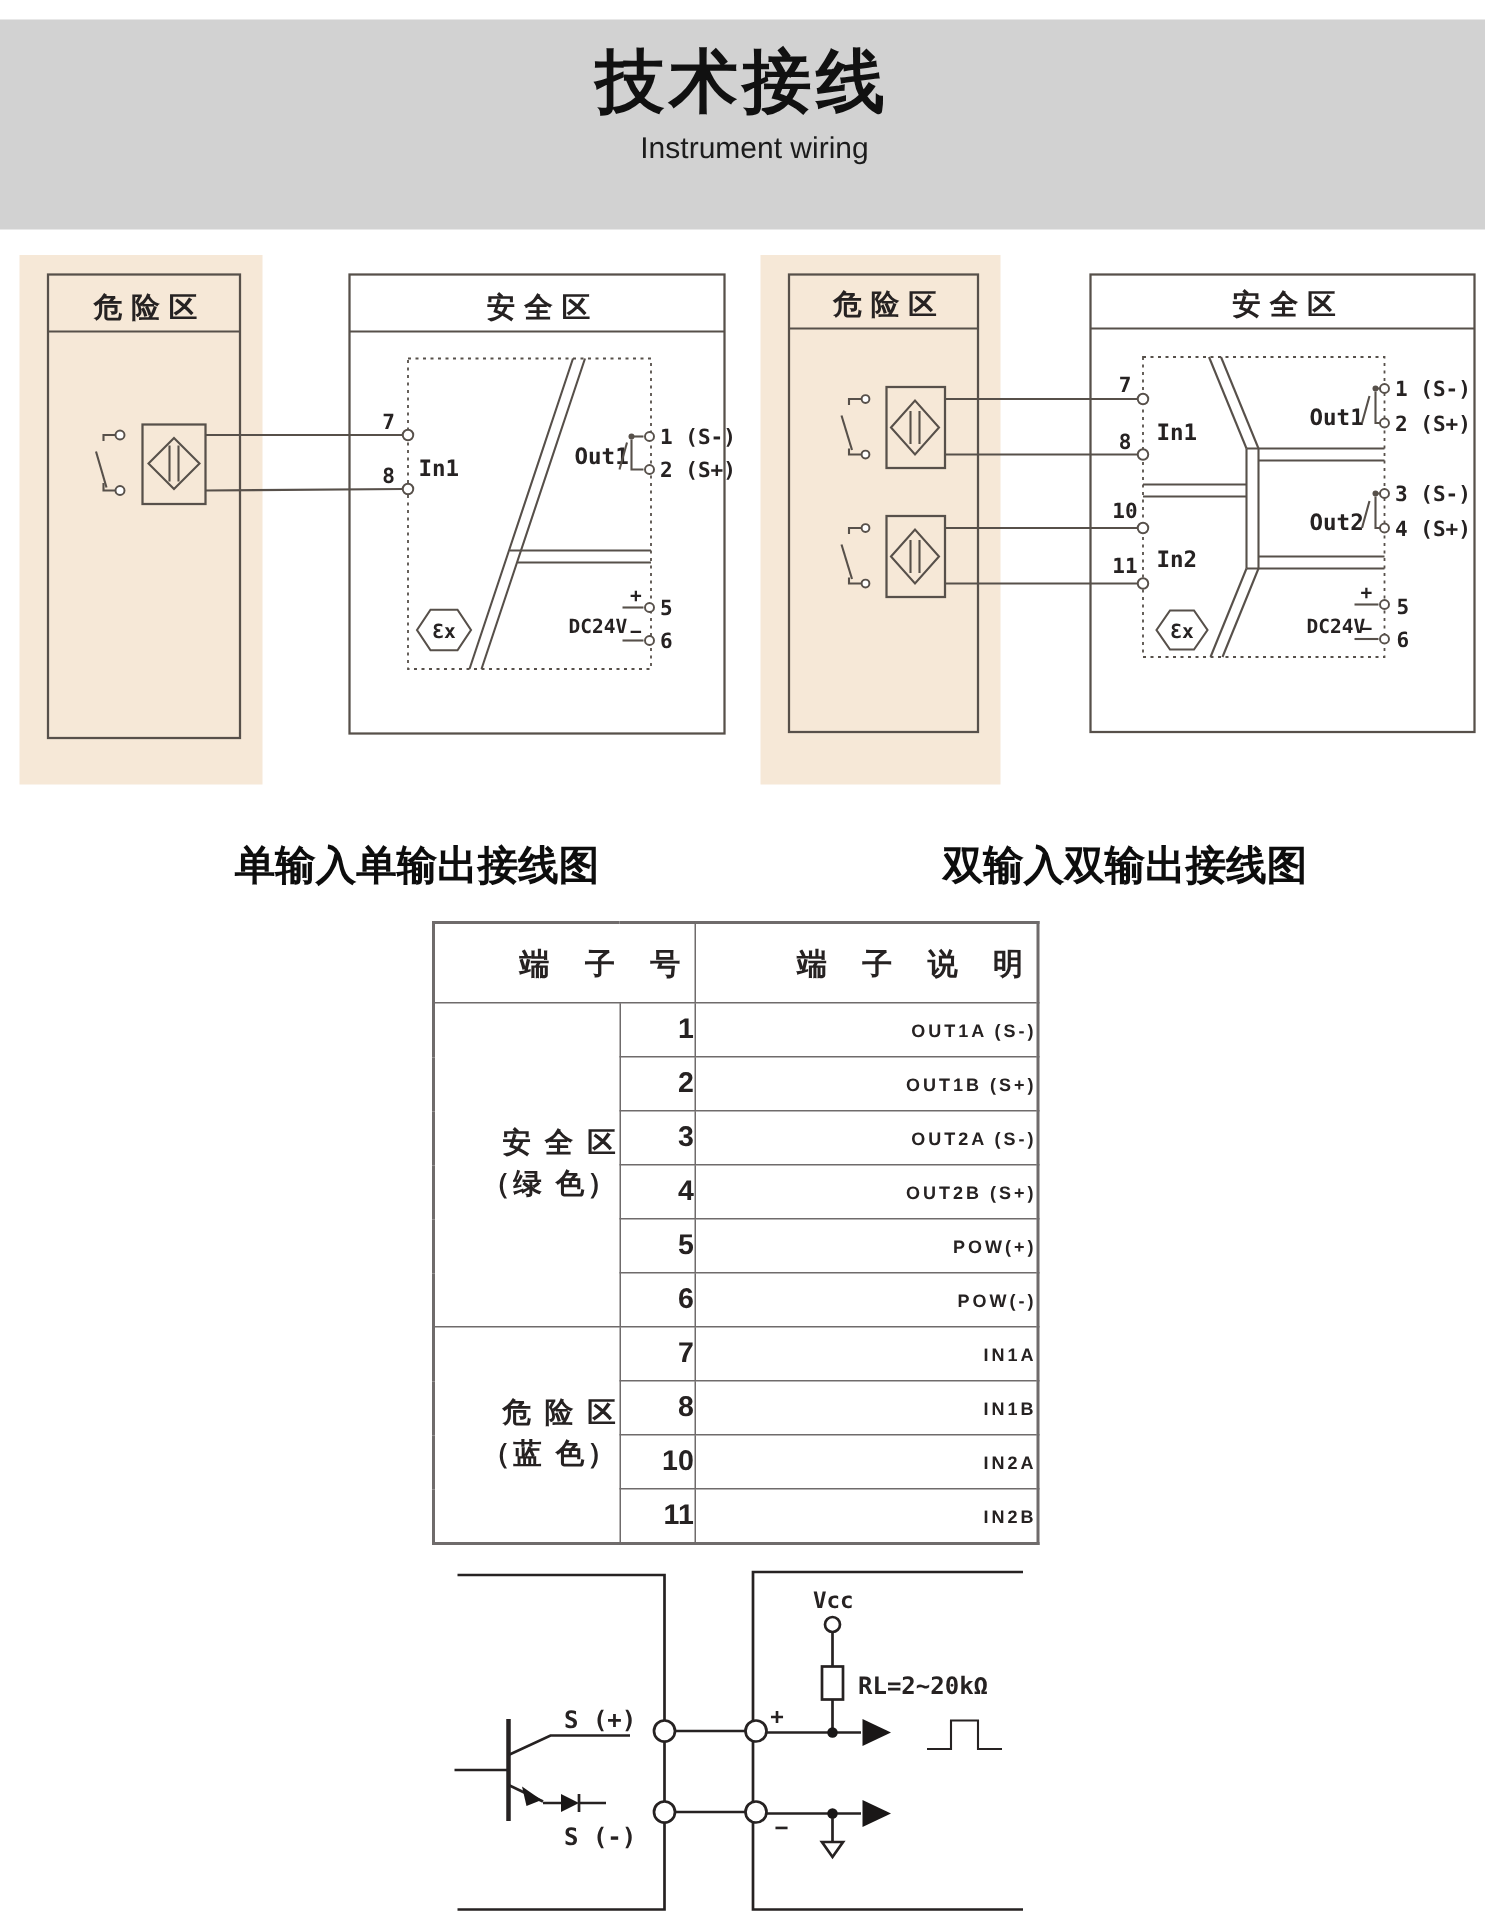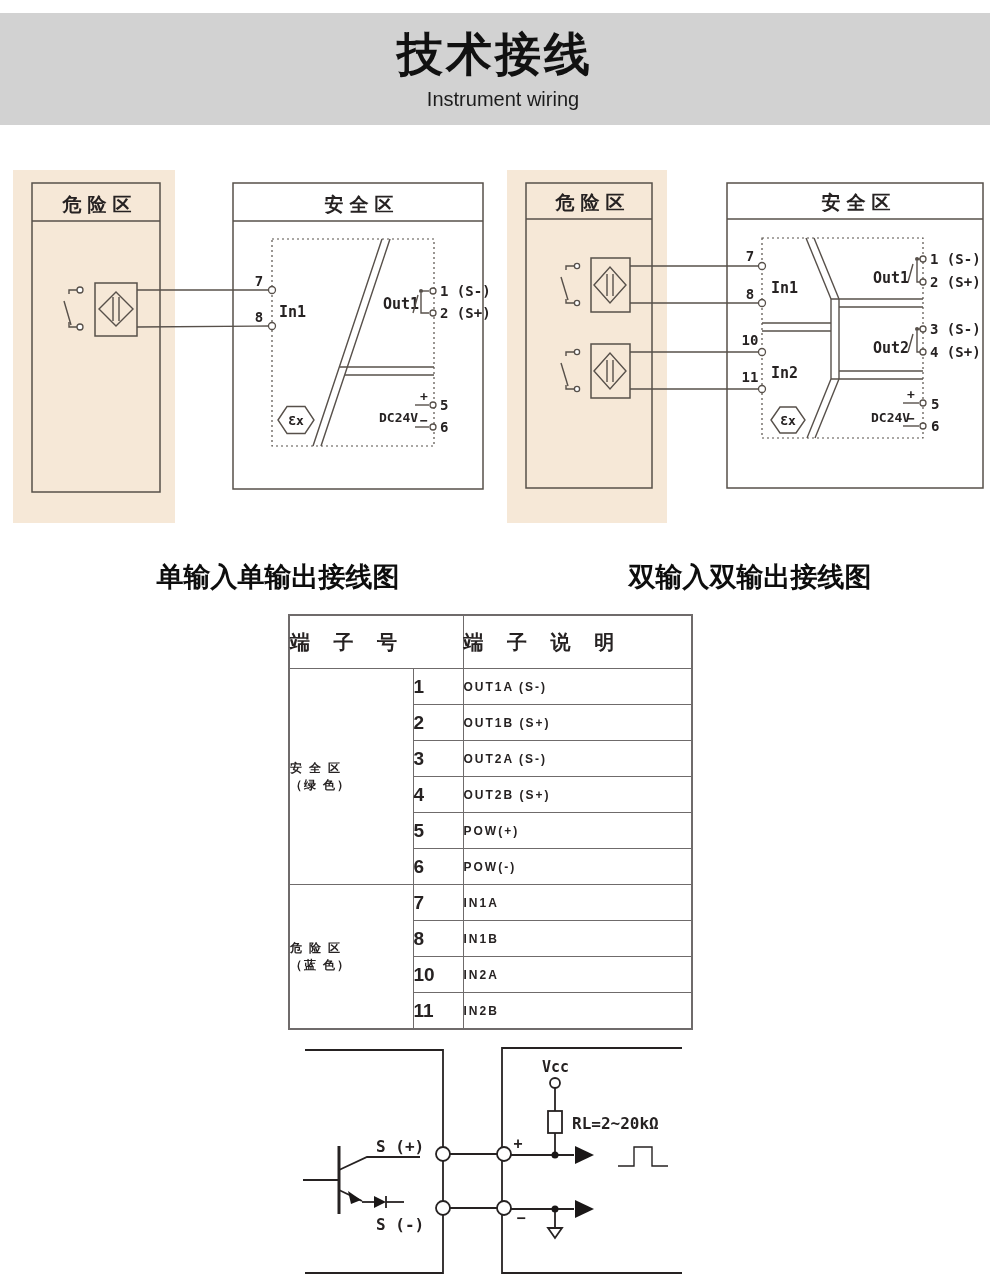--- a/index.html
+++ b/index.html
@@ -1,19 +1,19 @@
 <!DOCTYPE html>
 <html><head>
 <meta charset="utf-8">
 <style>
   html,body{margin:0;padding:0;background:#fff;}
   body{width:990px;height:1283px;position:relative;font-family:"Liberation Sans",sans-serif;color:#262222;overflow:hidden;}
 
   
-  .band{position:absolute;left:0;top:13px;width:990px;height:112px;background:#d2d2d2;text-align:center;}
+  .band{position:absolute;left:0;top:13px;width:990px;height:140px;background:#d2d2d2;text-align:center;}
   .band .title{font-size:46px;font-weight:bold;letter-spacing:3px;padding-top:11px;color:#111;}
   .band .subtitle{font-size:20px;margin-top:2px;color:#1c1c1c;margin-left:16px;}
 
   
   .caption{position:absolute;top:559px;width:300px;text-align:center;font-size:27px;font-weight:bold;color:#0d0d0d;}
   .caption.left{left:128px;}
   .caption.right{left:600px;}
 
   
   svg.artwork{position:absolute;left:0;top:0;}
@@ -25,26 +25,26 @@
   .thick{stroke:#262222;stroke-width:1.8;fill:none;}
   .blk{fill:#1a1717;stroke:none;}
   .cterm{fill:#ffffff;stroke:#262222;stroke-width:1.8;}
   text{fill:#262222;}
   .cjk{font:bold 19px "Liberation Sans",sans-serif;letter-spacing:6px;}
   .mono{font-family:"DejaVu Sans Mono",monospace;font-weight:bold;}
   .t14{font-size:14px;}.t15{font-size:15px;}.t13{font-size:13px;}.t16{font-size:16px;}
 
   
   table.tt{position:absolute;left:288px;top:614px;width:403px;border-collapse:collapse;table-layout:fixed;border:2px solid #6f6b6b;}
-  table.tt th,table.tt td{border:1px solid #6f6b6b;text-align:left;vertical-align:middle;padding:0;}
+  table.tt th,table.tt td{border:1px solid #6f6b6b;text-align:right;vertical-align:middle;padding:0;}
   table.tt thead th{height:52px;font-size:20px;font-weight:bold;letter-spacing:9px;color:#262222;}
   table.tt td{height:35px;font-weight:bold;color:#262222;}
   td.num{font-size:19px;}
   td.desc{font-size:12px;letter-spacing:2px;}
-  td.grp{font-size:12px;letter-spacing:2px;line-height:1.4;font-family:Liberation Serif, serif;}
+  td.grp{font-size:19px;letter-spacing:2px;line-height:1.4;}
 </style>
 </head>
 <body>
 
 <div class="band">
   <div class="title">技术接线</div>
   <div class="subtitle">Instrument wiring</div>
 </div>
 
 <svg class="artwork" width="990" height="1283" viewBox="0 0 990 1283">

